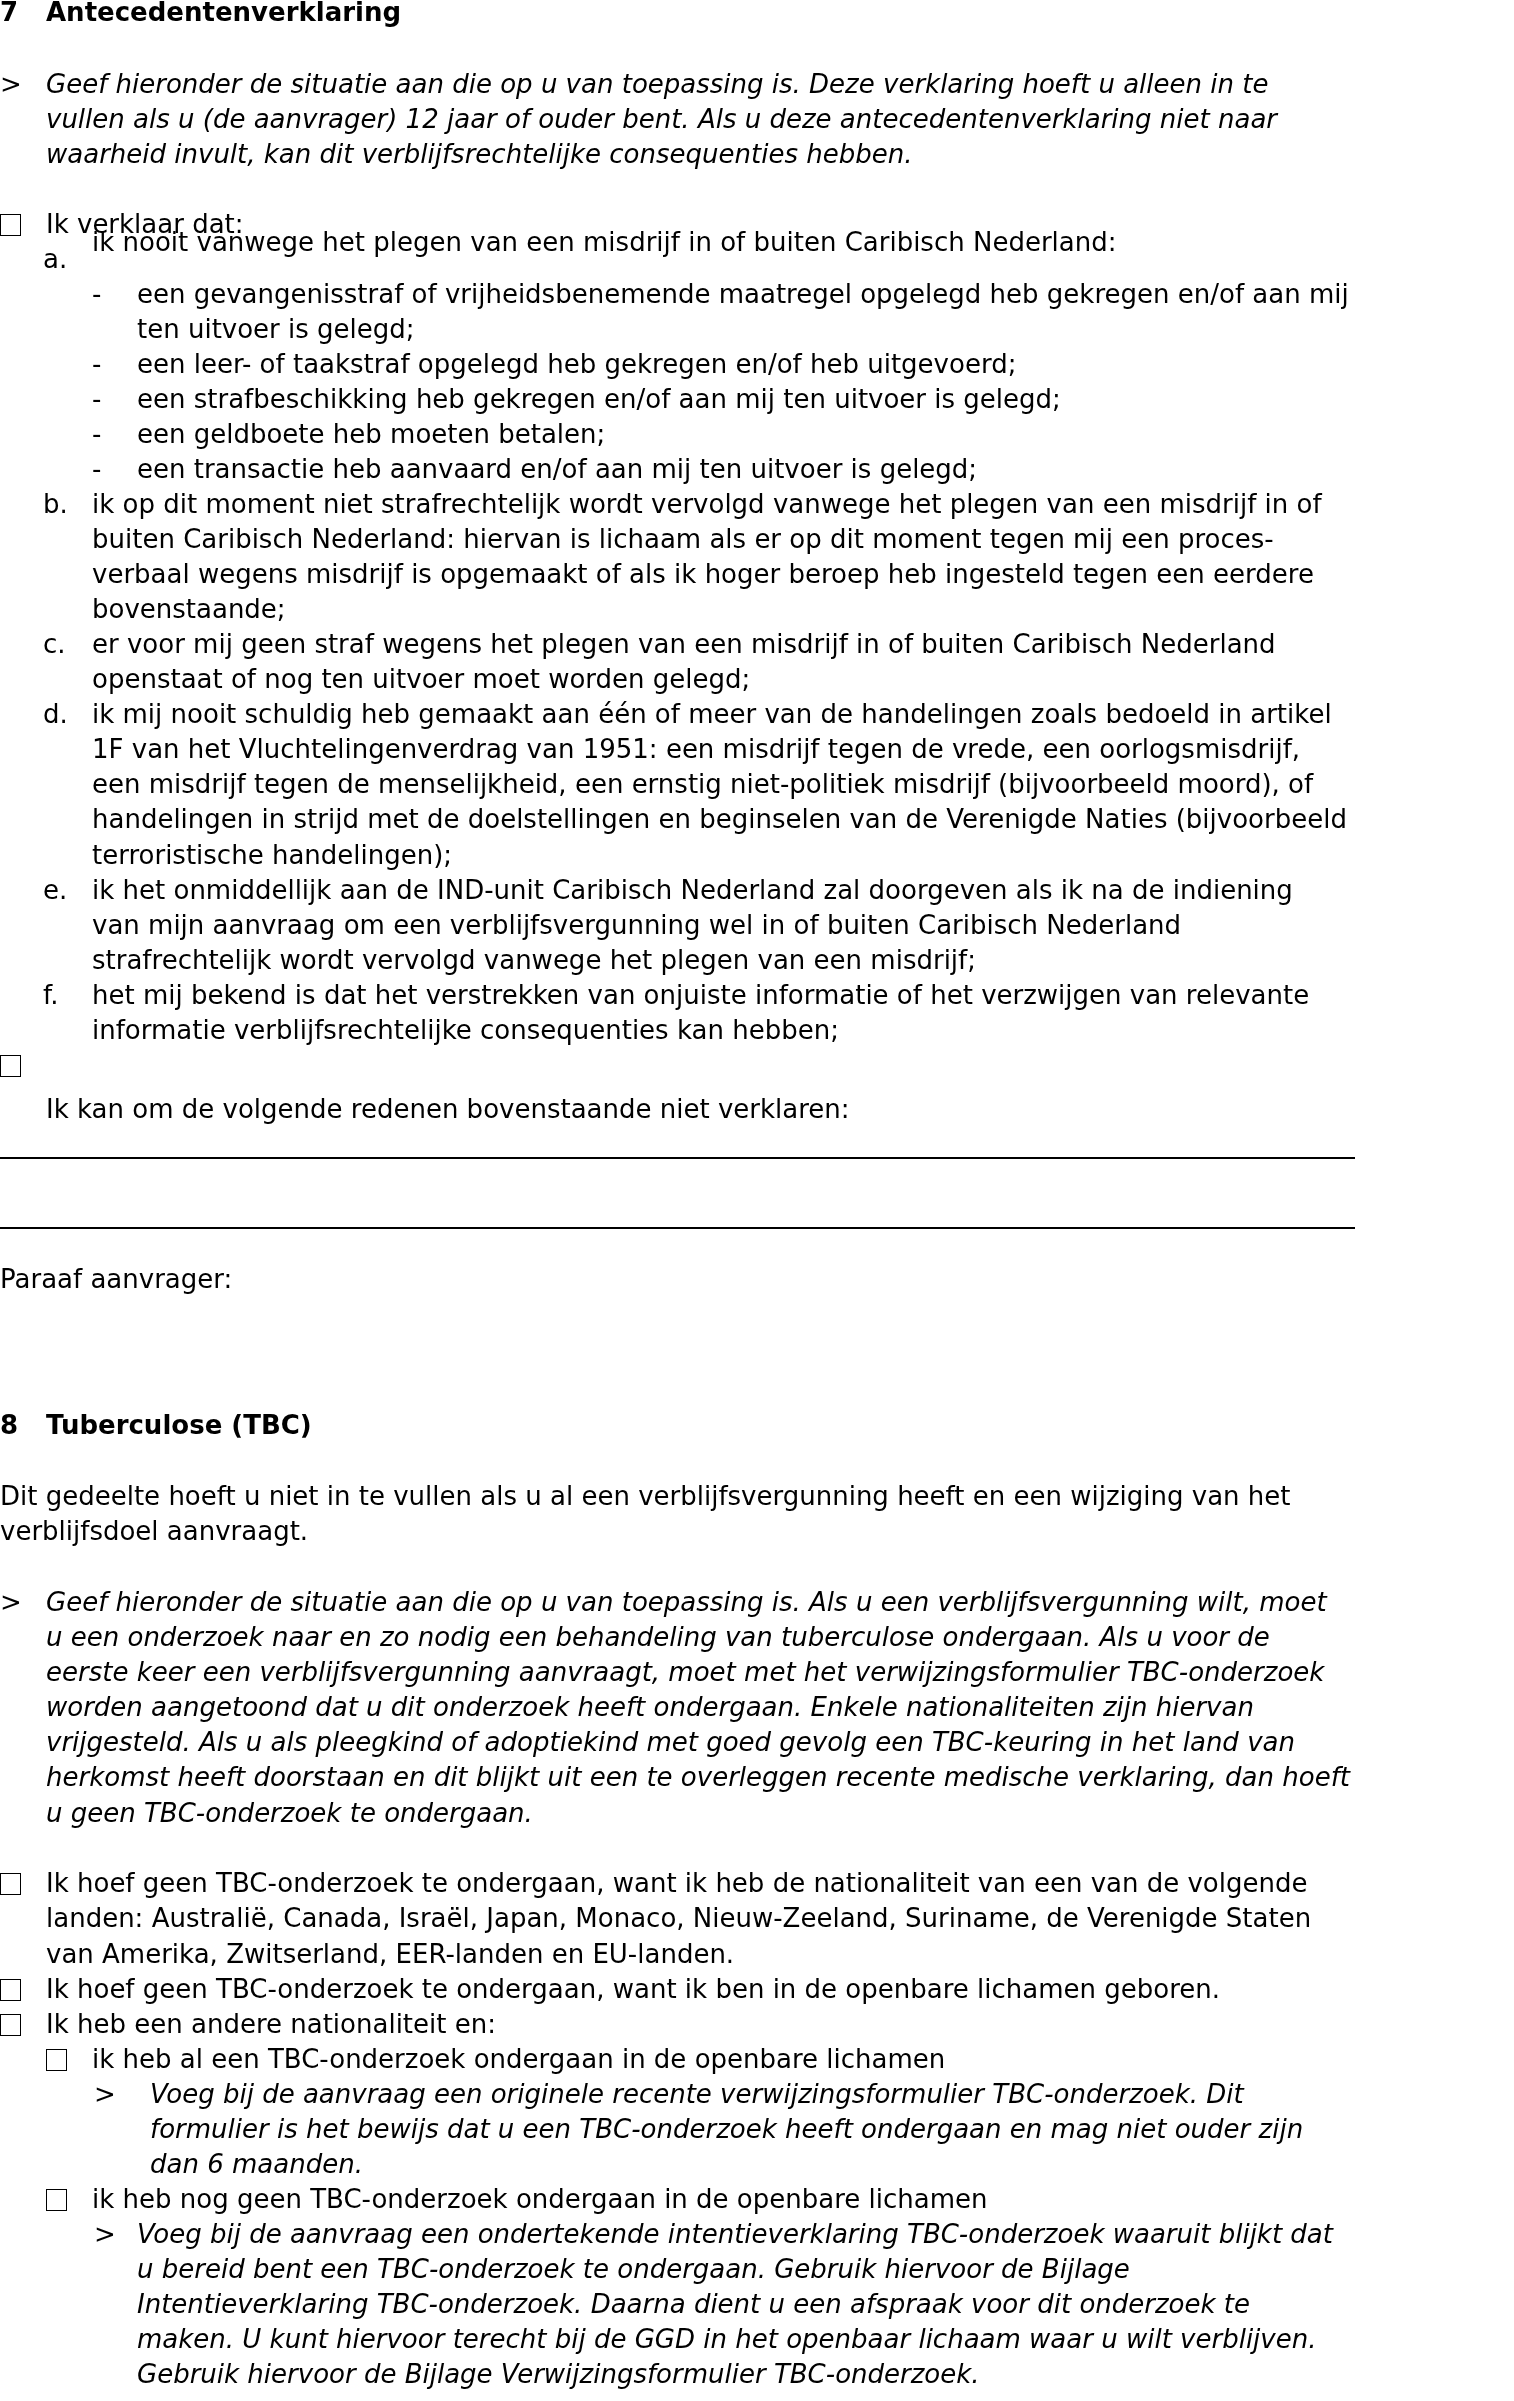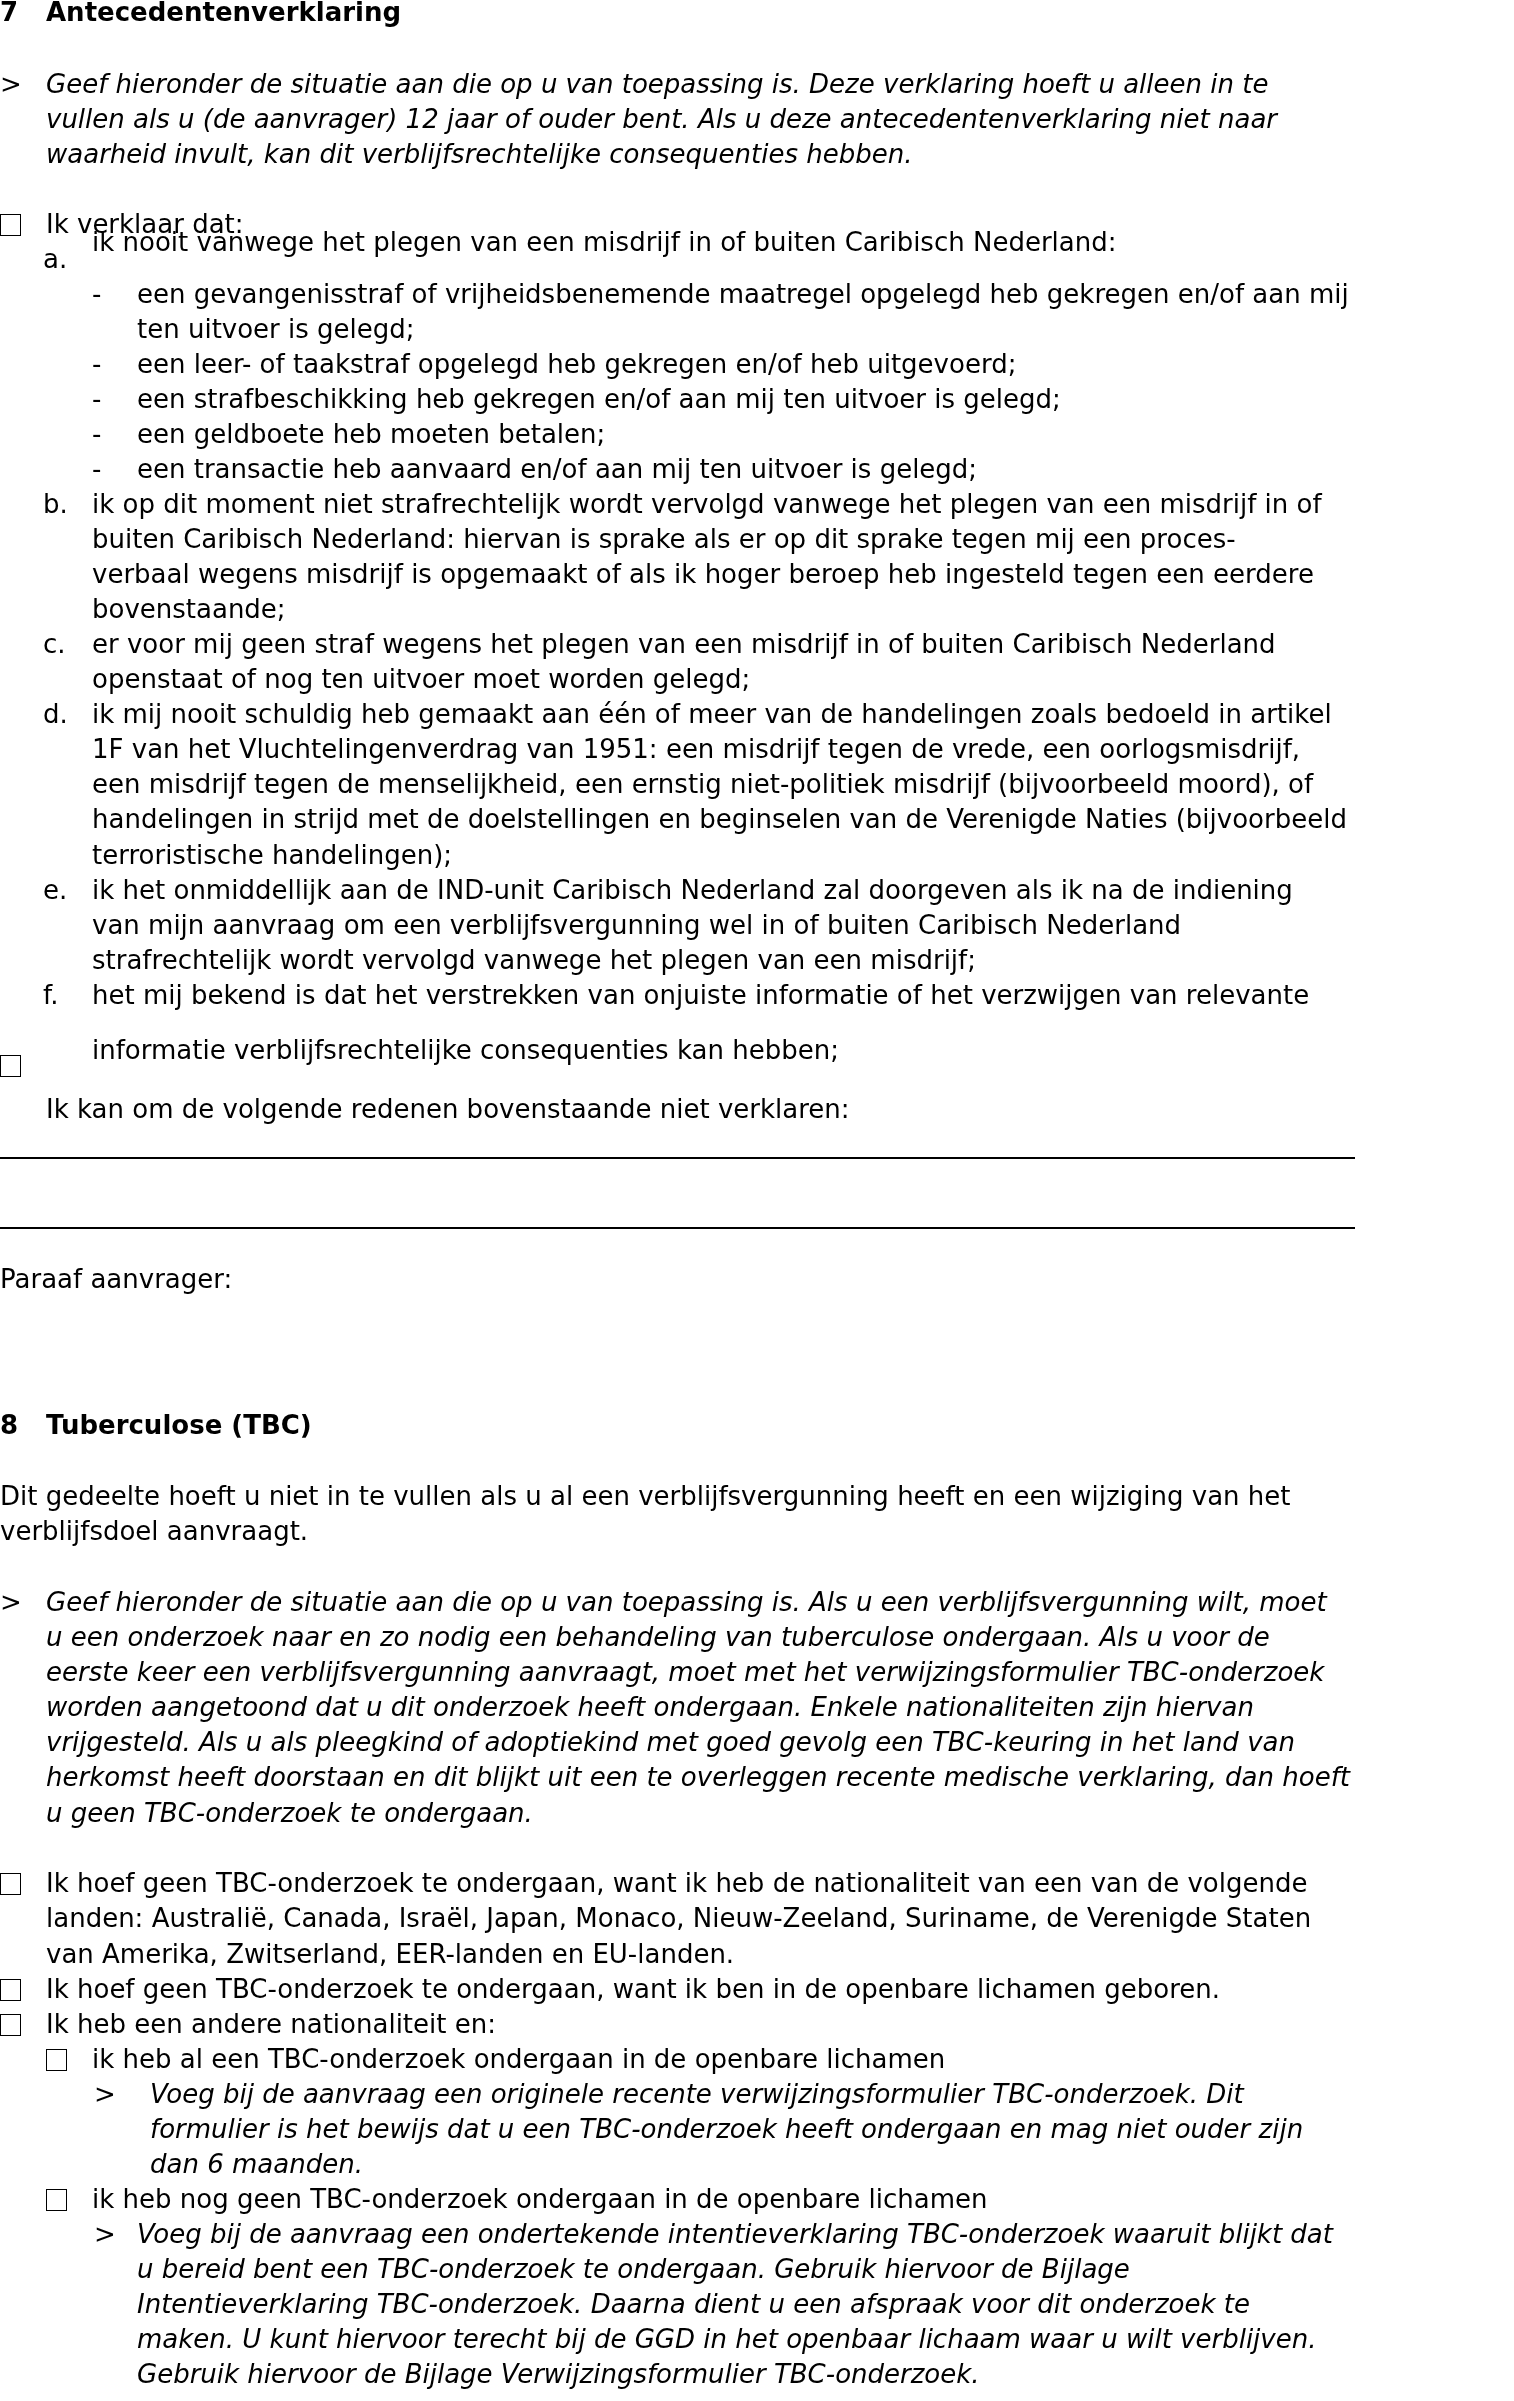--- a/index.html
+++ b/index.html
@@ -47,21 +47,21 @@
   <div class="abs" style="top:382px;left:137px;">een strafbeschikking heb gekregen en/of aan mij ten uitvoer is gelegd;</div>
 
   <div class="abs" style="top:417px;left:92px;">-</div>
   <div class="abs" style="top:417px;left:137px;">een geldboete heb moeten betalen;</div>
 
   <div class="abs" style="top:452px;left:92px;">-</div>
   <div class="abs" style="top:452px;left:137px;">een transactie heb aanvaard en/of aan mij ten uitvoer is gelegd;</div>
 
   <div class="abs" style="top:487px;left:43px;">b.</div>
   <div class="abs" style="top:487px;left:92px;">ik op dit moment niet strafrechtelijk wordt vervolgd vanwege het plegen van een misdrijf in of</div>
-  <div class="abs" style="top:522px;left:92px;">buiten Caribisch Nederland: hiervan is sprake als er op dit sprake tegen mij een proces-</div>
+  <div class="abs" style="top:522px;left:92px;">buiten Caribisch Nederland: hiervan is lichaam als er op dit moment tegen mij een proces-</div>
   <div class="abs" style="top:557px;left:92px;">verbaal wegens misdrijf is opgemaakt of als ik hoger beroep heb ingesteld tegen een eerdere</div>
   <div class="abs" style="top:592px;left:92px;">bovenstaande;</div>
 
   <div class="abs" style="top:627px;left:43px;">c.</div>
   <div class="abs" style="top:627px;left:92px;">er voor mij geen straf wegens het plegen van een misdrijf in of buiten Caribisch Nederland</div>
   <div class="abs" style="top:662px;left:92px;">openstaat of nog ten uitvoer moet worden gelegd;</div>
 
   <div class="abs" style="top:697px;left:43px;">d.</div>
   <div class="abs" style="top:697px;left:92px;">ik mij nooit schuldig heb gemaakt aan één of meer van de handelingen zoals bedoeld in artikel</div>
   <div class="abs" style="top:732px;left:92px;">1F van het Vluchtelingenverdrag van 1951: een misdrijf tegen de vrede, een oorlogsmisdrijf,</div>
@@ -69,21 +69,21 @@
   <div class="abs" style="top:802px;left:92px;">handelingen in strijd met de doelstellingen en beginselen van de Verenigde Naties (bijvoorbeeld</div>
   <div class="abs" style="top:838px;left:92px;">terroristische handelingen);</div>
 
   <div class="abs" style="top:873px;left:43px;">e.</div>
   <div class="abs" style="top:873px;left:92px;">ik het onmiddellijk aan de IND-unit Caribisch Nederland zal doorgeven als ik na de indiening</div>
   <div class="abs" style="top:908px;left:92px;">van mijn aanvraag om een verblijfsvergunning wel in of buiten Caribisch Nederland</div>
   <div class="abs" style="top:943px;left:92px;">strafrechtelijk wordt vervolgd vanwege het plegen van een misdrijf;</div>
 
   <div class="abs" style="top:978px;left:43px;">f.</div>
   <div class="abs" style="top:978px;left:92px;">het mij bekend is dat het verstrekken van onjuiste informatie of het verzwijgen van relevante</div>
-  <div class="abs" style="top:1013px;left:92px;margin-top:20px;">informatie verblijfsrechtelijke consequenties kan hebben;</div>
+  <div class="abs" style="top:1013px;left:92px;">informatie verblijfsrechtelijke consequenties kan hebben;</div>
 
   <div class="abs" style="top:1048px;left:0;">
     <span class="cb"></span>
   </div>
   <div class="abs" style="top:1048px;left:46px;margin-top:44px;">Ik kan om de volgende redenen bovenstaande niet verklaren:</div>
 
   <div class="rule" style="top:1157px;width:1355px;"></div>
   <div class="rule" style="top:1227px;width:1355px;"></div>
 
   <div class="abs" style="top:1262px;left:0;">Paraaf aanvrager:</div>

